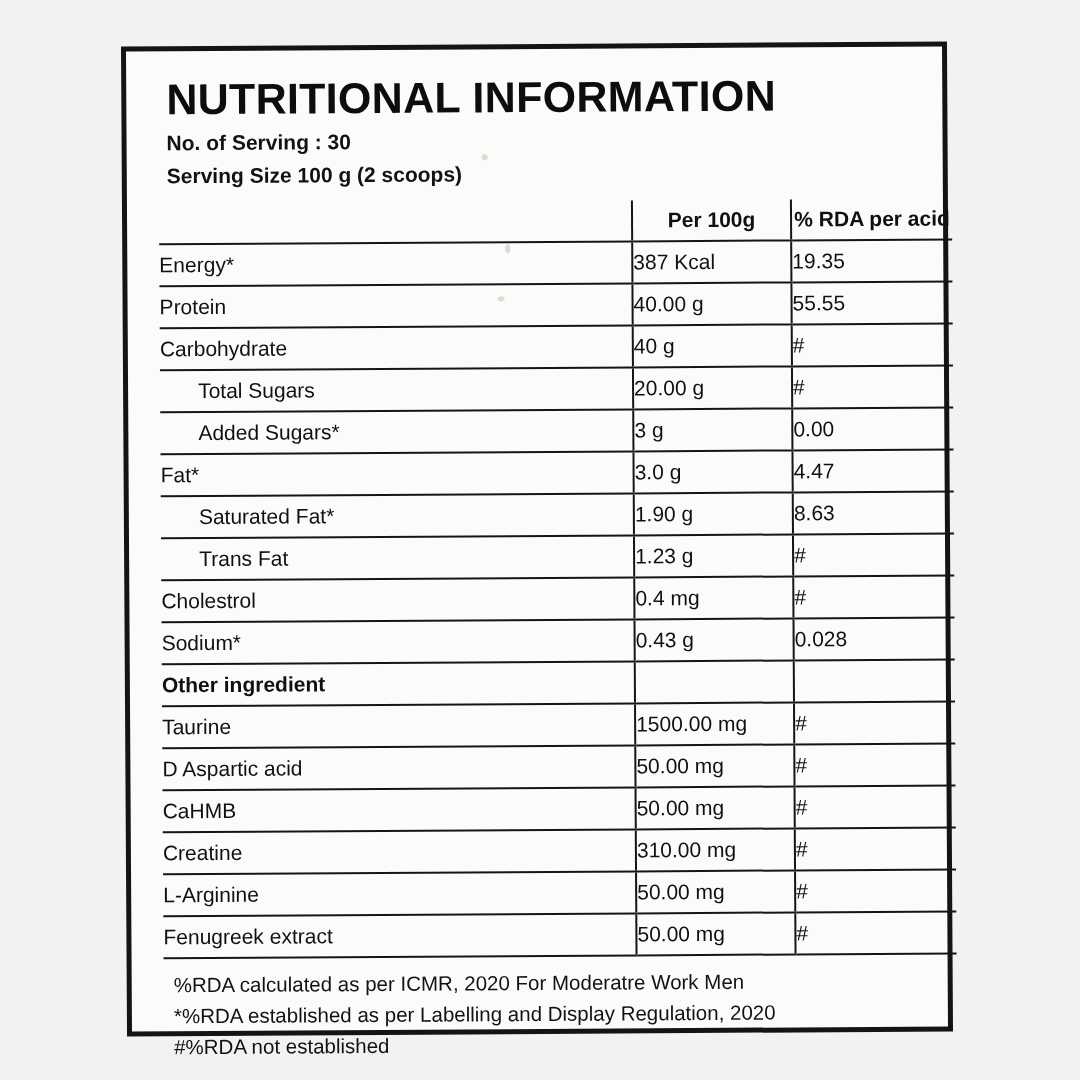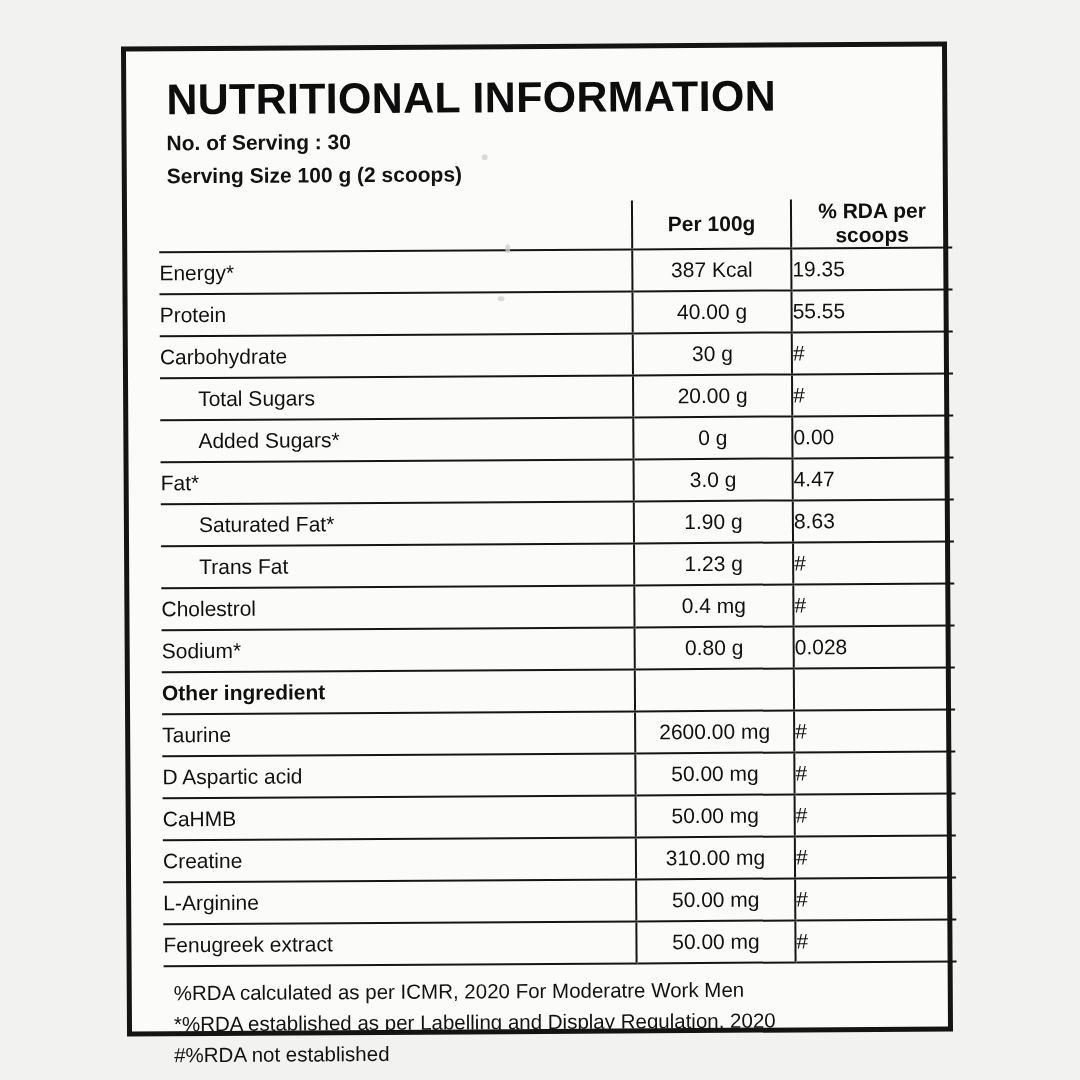--- a/index.html
+++ b/index.html
@@ -80,21 +80,21 @@
   }
   th.hd-blank { border-bottom: 2.5px solid #151515; }
 
   td.name {
     text-align: left;
     padding-left: 12px;
   }
   td.name.indent { padding-left: 38px; }
   td.name.bold { font-weight: bold; }
   td.val {
-    text-align: center;
+    text-align: left;
     border-left: 2.5px solid #151515;
   }
   td.rda {
     text-align: left;
     border-left: 2.5px solid #151515;
   }
   tr.section td.val, tr.section td.rda { }
   tr.last td { border-bottom: 2.5px solid #151515; }
 
   
@@ -130,47 +130,47 @@
     <table class="nutri">
       <colgroup>
         <col class="c-name">
           <col class="c-per">
           <col class="c-rda">
       </colgroup>
       <thead>
         <tr>
           <th class="hd hd-blank"></th>
           <th class="hd" style="border-left:2.5px solid #151515">Per 100g</th>
-          <th class="hd" style="border-left:2.5px solid #151515">% RDA per scoops</th>
+          <th class="hd" style="border-left:2.5px solid #151515">% RDA per acid</th>
         </tr>
       </thead>
       <tbody id="nutri-body">
           <tr>
             <td class="name">Energy*</td>
             <td class="val">387 Kcal</td>
             <td class="rda">19.35</td>
           </tr>
           <tr>
             <td class="name">Protein</td>
             <td class="val">40.00 g</td>
             <td class="rda">55.55</td>
           </tr>
           <tr>
             <td class="name">Carbohydrate</td>
-            <td class="val">30 g</td>
+            <td class="val">40 g</td>
             <td class="rda">#</td>
           </tr>
           <tr>
             <td class="name indent">Total Sugars</td>
             <td class="val">20.00 g</td>
             <td class="rda">#</td>
           </tr>
           <tr>
             <td class="name indent">Added Sugars*</td>
-            <td class="val">0 g</td>
+            <td class="val">3 g</td>
             <td class="rda">0.00</td>
           </tr>
           <tr>
             <td class="name">Fat*</td>
             <td class="val">3.0 g</td>
             <td class="rda">4.47</td>
           </tr>
           <tr>
             <td class="name indent">Saturated Fat*</td>
             <td class="val">1.90 g</td>
@@ -181,31 +181,31 @@
             <td class="val">1.23 g</td>
             <td class="rda">#</td>
           </tr>
           <tr>
             <td class="name">Cholestrol</td>
             <td class="val">0.4 mg</td>
             <td class="rda">#</td>
           </tr>
           <tr>
             <td class="name">Sodium*</td>
-            <td class="val">0.80 g</td>
+            <td class="val">0.43 g</td>
             <td class="rda">0.028</td>
           </tr>
           <tr class="section">
             <td class="name bold">Other ingredient</td>
             <td class="val"></td>
             <td class="rda"></td>
           </tr>
           <tr>
             <td class="name">Taurine</td>
-            <td class="val">2600.00 mg</td>
+            <td class="val">1500.00 mg</td>
             <td class="rda">#</td>
           </tr>
           <tr>
             <td class="name">D Aspartic acid</td>
             <td class="val">50.00 mg</td>
             <td class="rda">#</td>
           </tr>
           <tr>
             <td class="name">CaHMB</td>
             <td class="val">50.00 mg</td>

